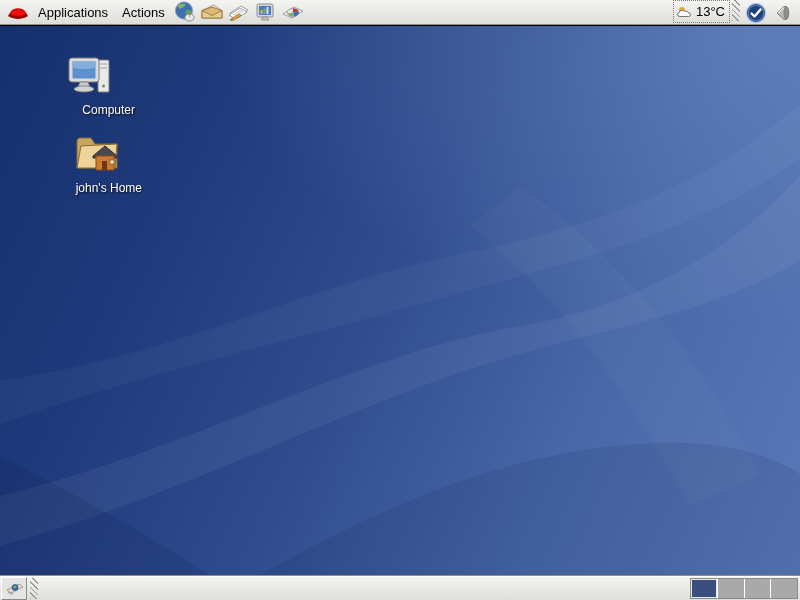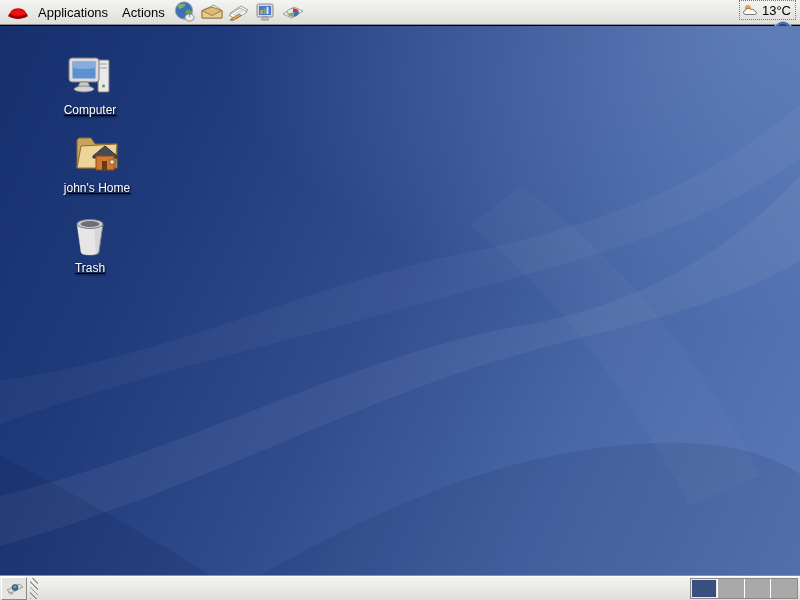--- a/index.html
+++ b/index.html
@@ -13,21 +13,21 @@
     display:flex; align-items:center;
   }
   .panel.top { top:0; border-bottom:1px solid #8f8f8f; }
   .panel.bottom { bottom:0; border-top:1px solid #8f8f8f; box-shadow:inset 0 1px 0 #ffffff; }
 
   .menu-item {
     font-size:13px; color:#000; padding:16px 7px; height:16px;
     display:flex; align-items:center; cursor:default;
   }
   .panel-left { display:flex; align-items:center; height:100%; padding-left:4px; }
-  .panel-right { margin-left:auto; display:flex; align-items:flex-end; height:100%; padding-right:4px;flex-direction:column; }
+  .panel-right { margin-left:auto; display:flex; align-items:flex-start; height:100%; padding-right:4px; }
 
   .launcher { width:27px; height:25px; display:flex; align-items:center; justify-content:center; }
   .launcher svg { display:block; }
 
   .applet-weather {
     display:flex; align-items:center; gap:2px;
     border:1px dotted #777; padding:1px 4px 1px 2px; height:23px;
     font-size:13px; color:#000;
   }
   .handle {
@@ -39,21 +39,21 @@
   
   .desktop {
     position:absolute; top:26px; left:0; width:800px; height:549px;
     background:
       radial-gradient(ellipse 900px 500px at 95% 0%, rgba(120,150,205,0.45), rgba(120,150,205,0) 60%),
       linear-gradient(115deg, #16306e 0%, #1f3a7a 22%, #314d8e 48%, #4767a6 72%, #5b79b8 100%);
   }
   .swirls { position:absolute; top:0; left:0; }
 
   .desk-icon {
-    position:absolute; width:90px; text-align:center; cursor:default;text-decoration:underline;
+    position:absolute; width:90px; text-align:right; cursor:default;
   }
   .desk-icon .glyph { display:flex; justify-content:center; }
   .desk-icon .lbl {
     margin-top:3px; font-size:12px; color:#fff;
     text-shadow:1px 1px 2px rgba(0,0,0,0.85);
   }
 
   
   .show-desktop-btn {
     width:26px; height:23px; margin-left:1px;
@@ -198,31 +198,20 @@
             <polygon points="22,26 34,16 46,26 46,28 22,28" fill="#4a4a52" stroke="#2e2e34" stroke-width="1"></polygon>
             <rect x="25" y="26" width="18" height="14" fill="#cf7a33" stroke="#8a4a18" stroke-width="1"></rect>
             <rect x="31" y="31" width="5" height="9" fill="#6b3a14"></rect>
             <rect x="39" y="30" width="4" height="4" fill="#f2e9c9" stroke="#8a4a18" stroke-width="0.7"></rect>
           </g>
         </svg>
       </span>
       <div class="lbl">john's Home</div>
     </div>
 
-    <div class="desk-icon" style="left:45px; top:188px;">
-      <span class="glyph">
-        <svg width="44" height="44" viewBox="0 0 44 44">
-          <path d="M9,10 L13,38 Q13,41 22,41 Q31,41 31,38 L35,10 Z" fill="#d6d6d6" stroke="#7c7c7c" stroke-width="1"></path>
-          <path d="M9,10 L13,38 Q13,41 22,41 Q26,41 28,40 L26,10 Z" fill="#e6e6e6"></path>
-          <ellipse cx="22" cy="10" rx="13" ry="4.5" fill="#c7d0de" stroke="#7c7c7c" stroke-width="1"></ellipse>
-          <ellipse cx="22" cy="10" rx="9.5" ry="3" fill="#6e6e72"></ellipse>
-        </svg>
-      </span>
-      <div class="lbl">Trash</div>
-    </div>
   </div>
 
   <div class="panel bottom">
     <div class="show-desktop-btn">
       <svg width="20" height="16" viewBox="0 0 20 16">
         <polygon points="3,10 15,4 19,7 7,13" fill="#e3dfc9" stroke="#8a8a8a" stroke-width="0.8"></polygon>
         <circle cx="11" cy="7.5" r="3" fill="#3b6fb6" stroke="#1d3f6e" stroke-width="0.6"></circle>
         <path d="M9.5,6 Q11,5 12.5,6.5 Q11.5,8.5 9.8,8 Z" fill="#7fae6a"></path>
         <path d="M4,12 L9,13.5 L7,14.5 Z" fill="#c9c9c9" stroke="#8a8a8a" stroke-width="0.5"></path>
       </svg>

